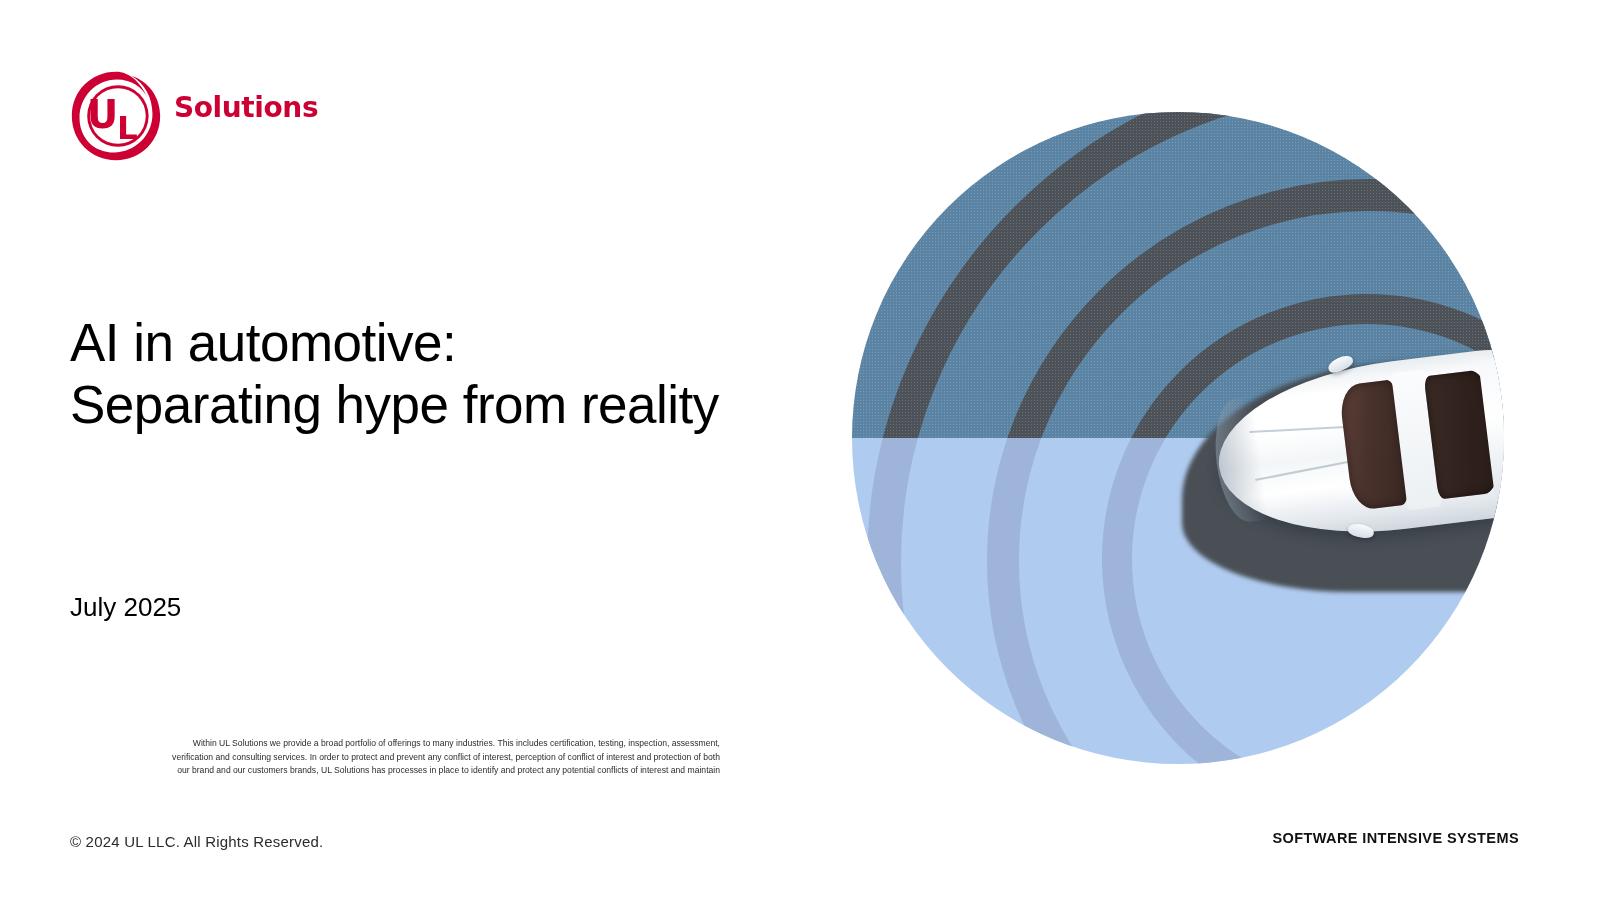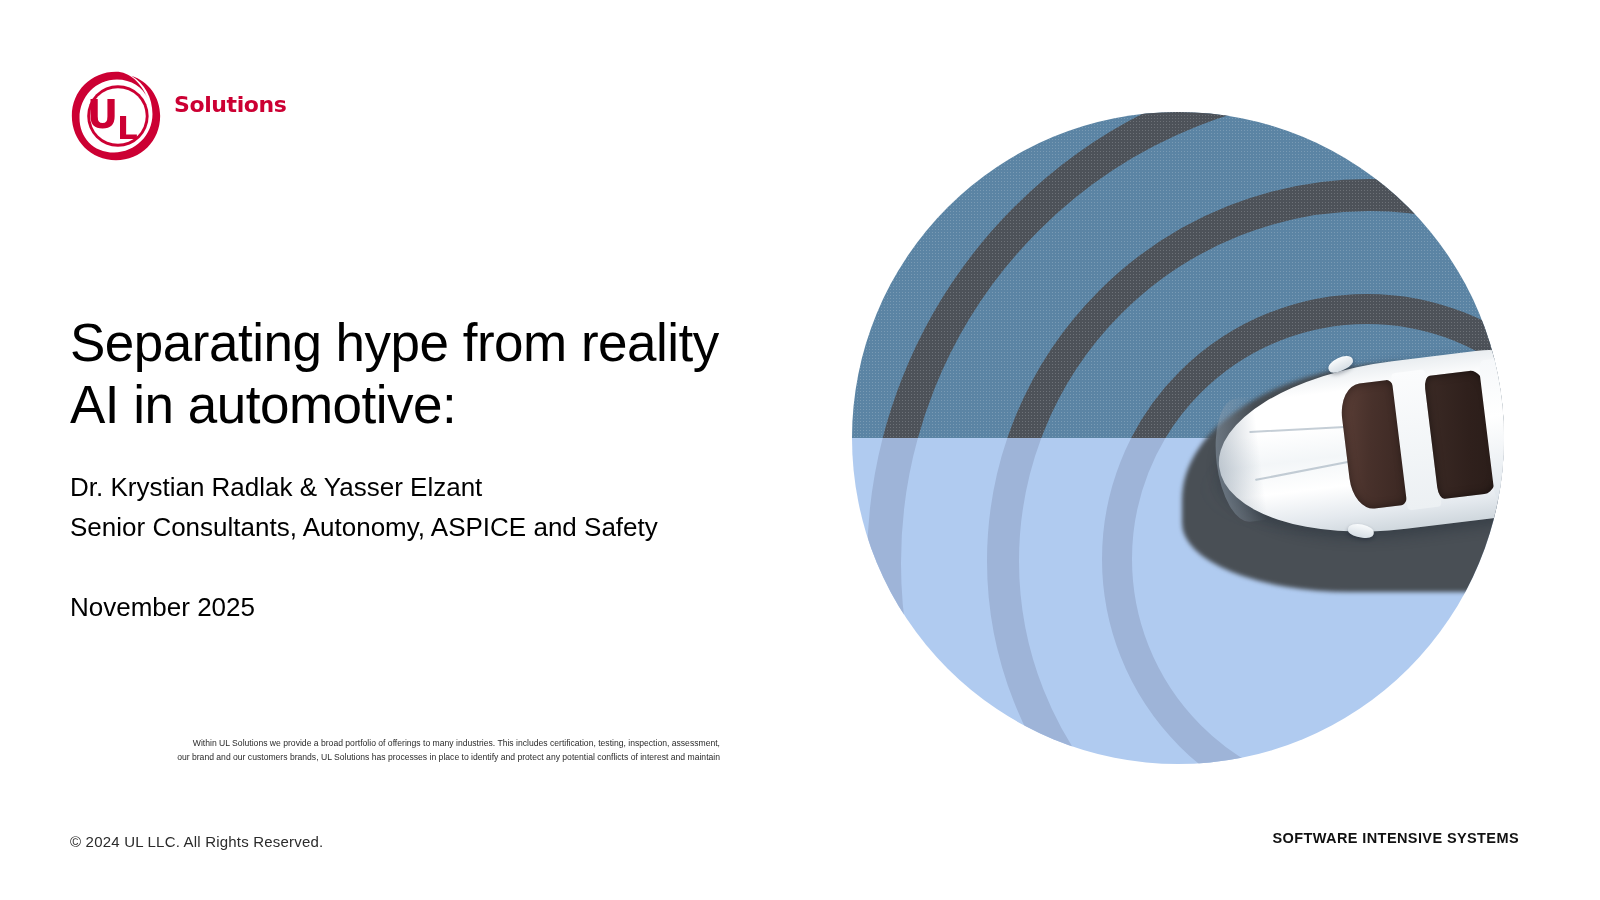--- a/index.html
+++ b/index.html
@@ -37,21 +37,21 @@
     top: 0;
     width: 96px;
     height: 96px;
   }
   .logo-wordmark {
     position: absolute;
     left: 106px;
     top: 26px;
     font-family: "DejaVu Sans", sans-serif;
     font-weight: 700;
-    font-size: 22px;
+    font-size: 28px;
     letter-spacing: -0.4px;
     color: #cc0033;
     line-height: 1;
   }
 
   
   .title {
     position: absolute;
     left: 70px;
     top: 276px;
@@ -289,33 +289,30 @@
                C66 12 78 20 83 32 C76 15 64 4 50 4 Z" fill="#cc0033"></path>
       <circle cx="52" cy="50" r="32" fill="#cc0033"></circle>
       <circle cx="52" cy="50" r="29" fill="#ffffff"></circle>
       <text x="36" y="62" font-family="DejaVu Sans, sans-serif" font-size="40" font-weight="700" fill="#cc0033" text-anchor="middle">U</text>
       <text x="62" y="74" font-family="DejaVu Sans, sans-serif" font-size="34" font-weight="700" fill="#cc0033" text-anchor="middle">L</text>
     </svg>
     <div class="logo-wordmark">Solutions</div>
   </div>
 
   <h1 class="title">
+    <span class="title-line">AI in automotive:</span>
     <span class="title-line">Separating hype from reality</span>
-    <span class="title-line">AI in automotive:</span>
   </h1>
 
-  <div class="presenters">
-    <span>Dr. Krystian Radlak &amp; Yasser Elzant</span>
-    <span>Senior Consultants, Autonomy, ASPICE and Safety</span>
-  </div>
-
-  <div class="date">November 2025</div>
+
+  <div class="date">July 2025</div>
 
   <div class="disclaimer">
     <span>Within UL Solutions we provide a broad portfolio of offerings to many industries. This includes certification, testing, inspection, assessment,</span>
+    <span>verification and consulting services. In order to protect and prevent any conflict of interest, perception of conflict of interest and protection of both</span>
     <span>our brand and our customers brands, UL Solutions has processes in place to identify and protect any potential conflicts of interest and maintain</span>
   </div>
 
   <div class="copyright">© 2024 UL LLC. All Rights Reserved.</div>
   <div class="footer-tag">SOFTWARE INTENSIVE SYSTEMS</div>
 
   <div class="hero">
     <div class="hero-inner">
 
       <div class="hero-top">

